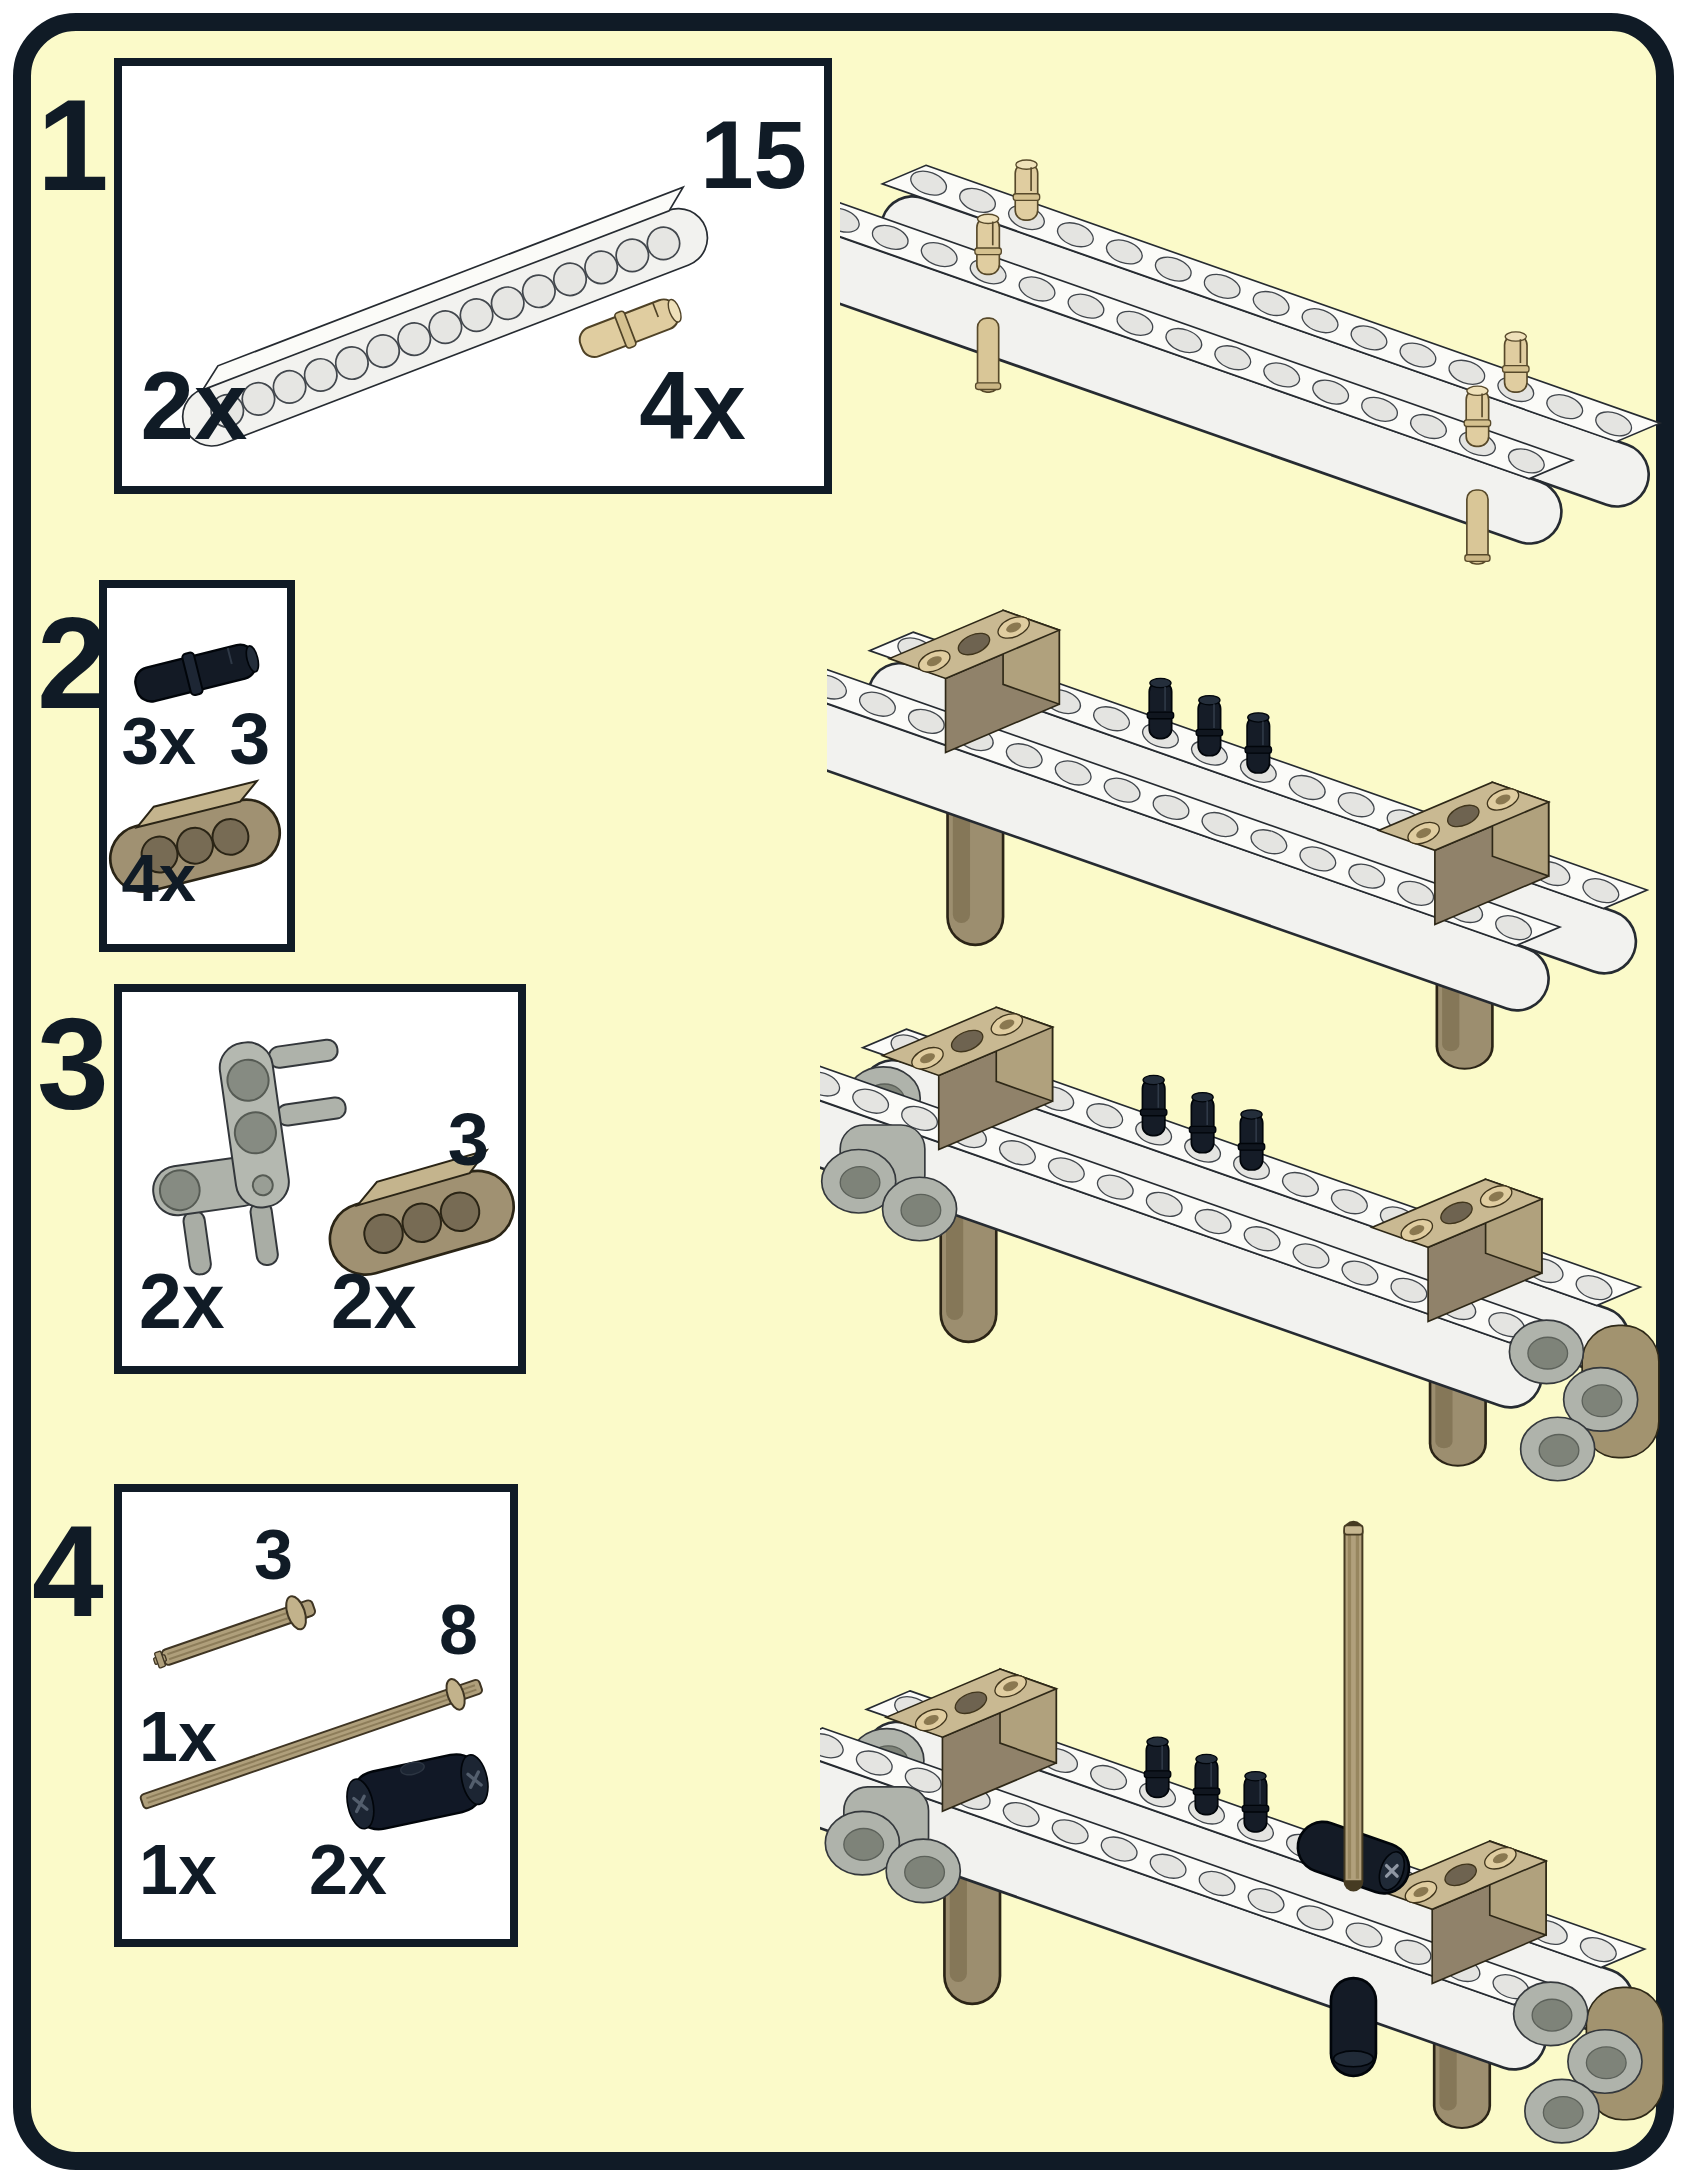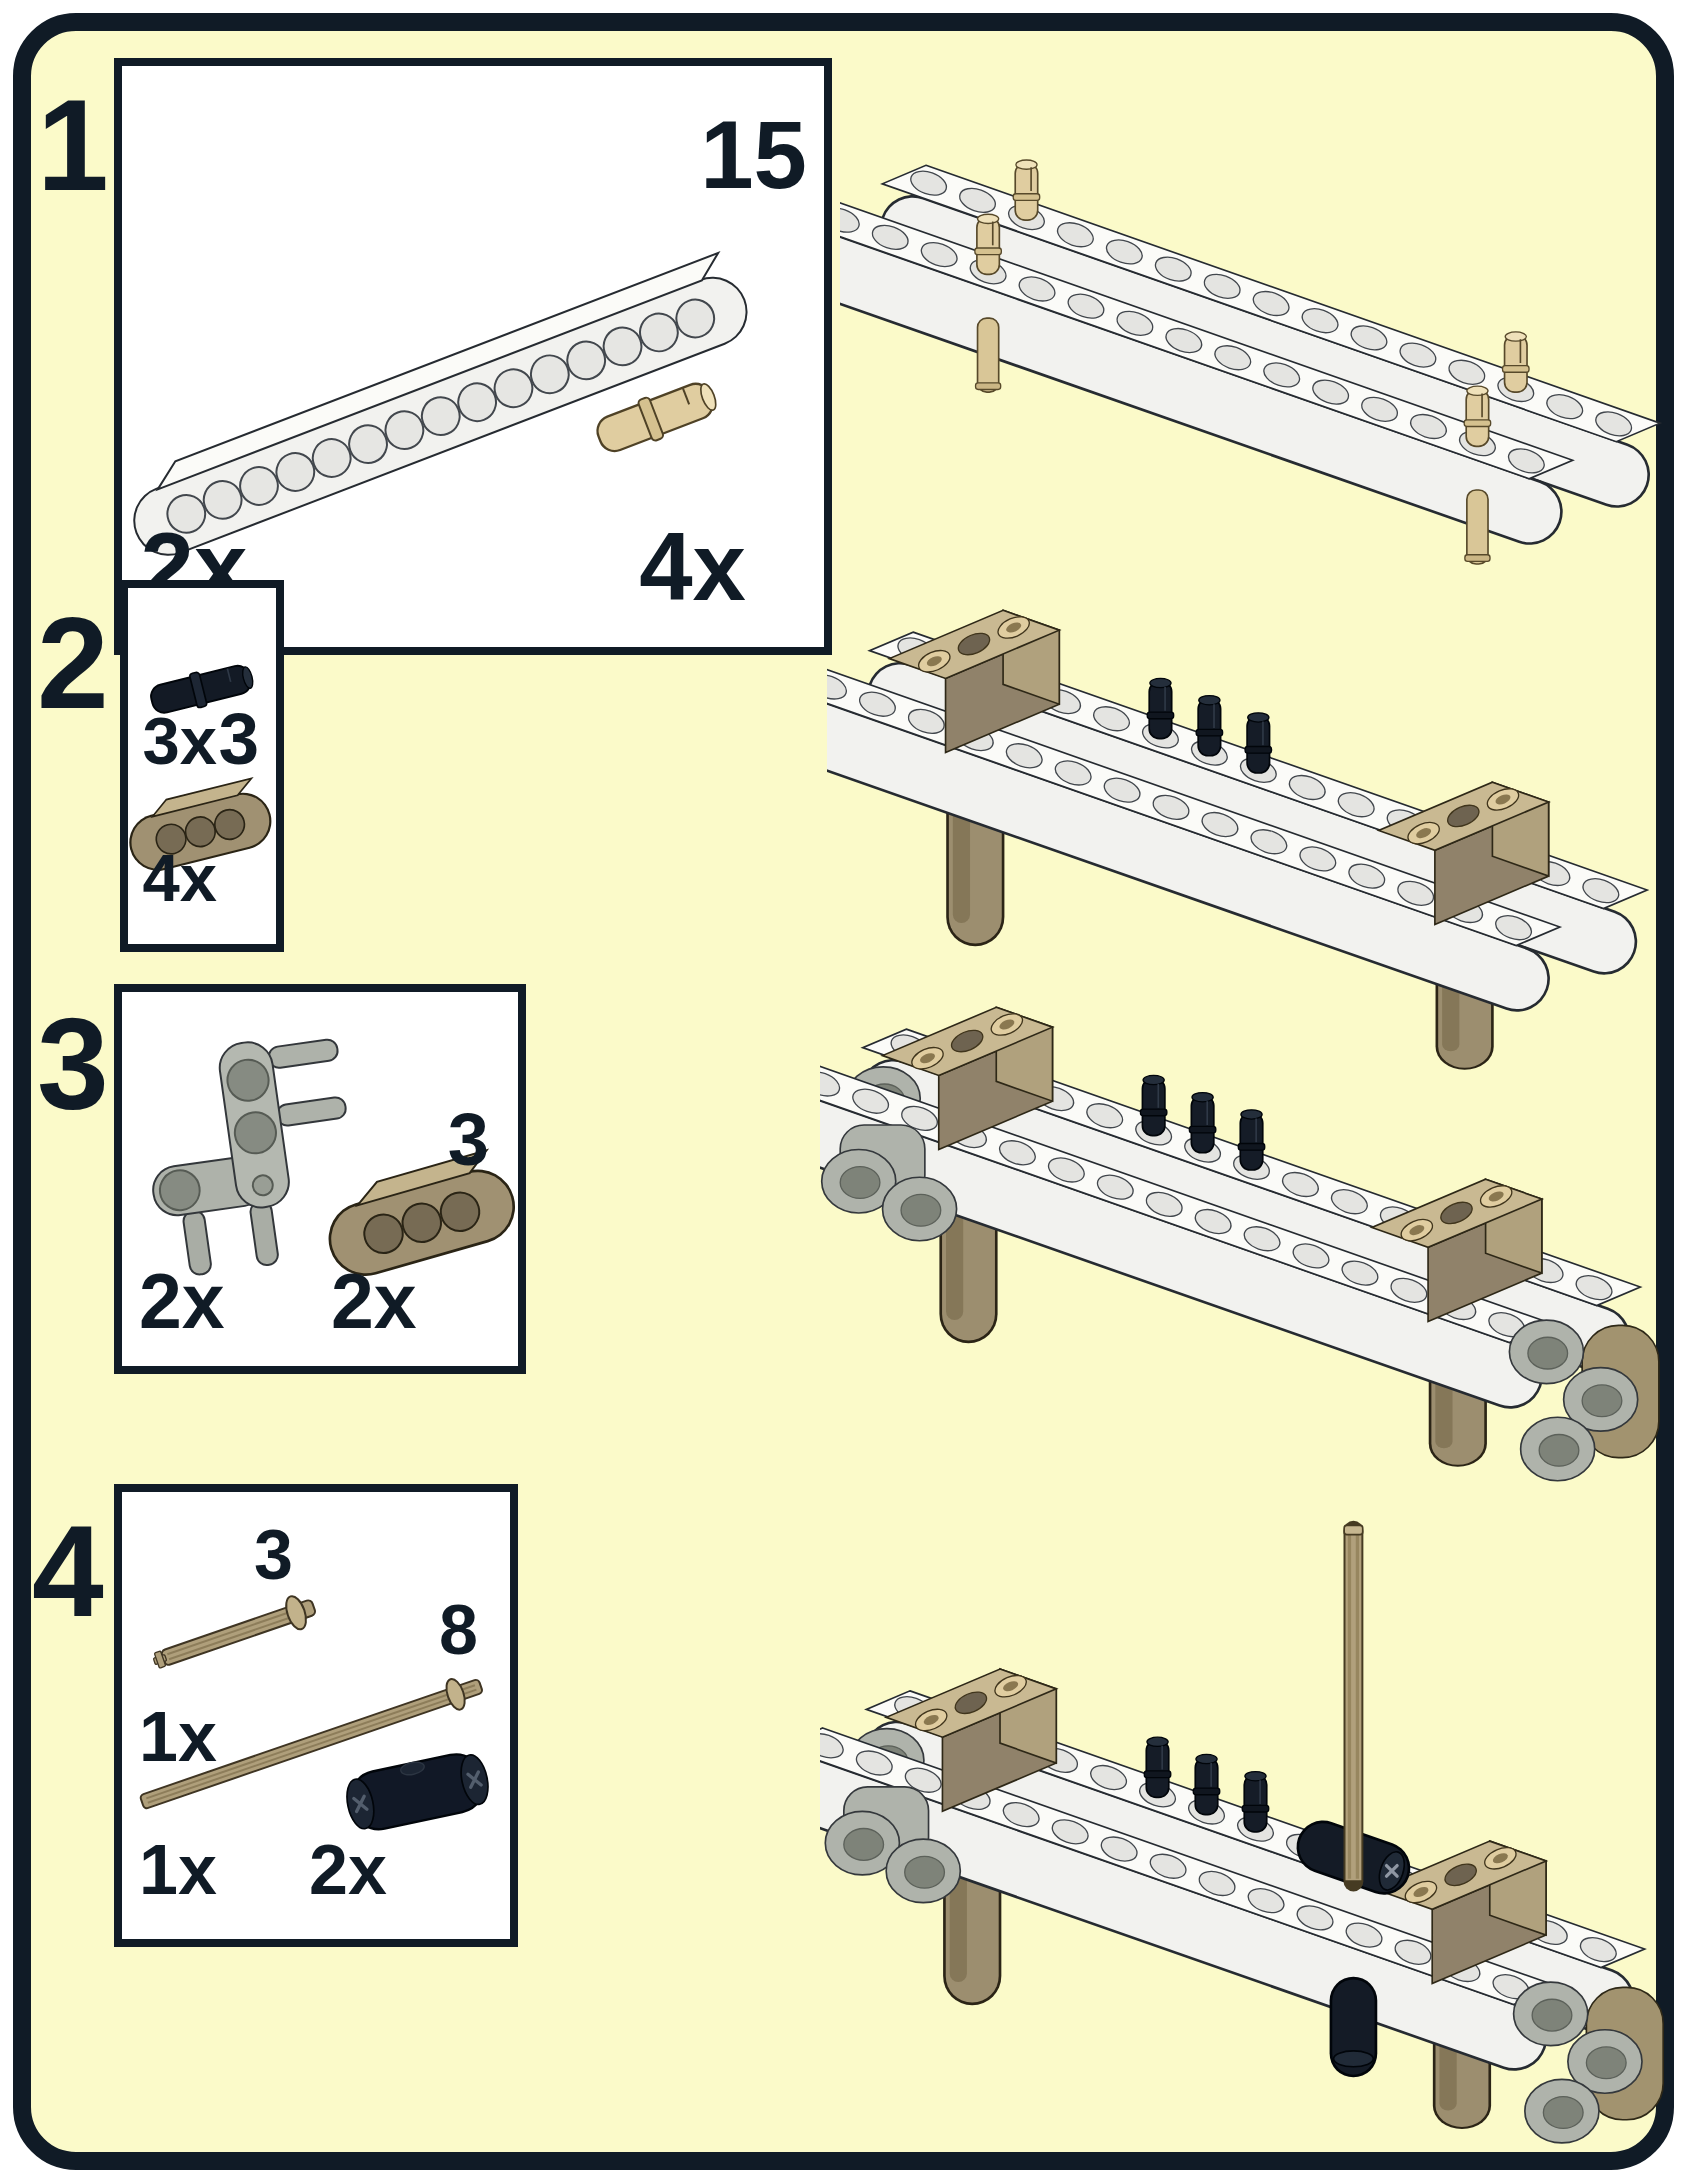--- a/index.html
+++ b/index.html
@@ -97,21 +97,21 @@
       </g>
       <g id="blackconn-down">
         <line x1="0" y1="8" x2="0" y2="88" stroke="#01050a" stroke-width="72" stroke-linecap="round"></line>
         <line x1="0" y1="8" x2="0" y2="88" stroke="#141B26" stroke-width="64" stroke-linecap="round"></line>
         <ellipse cx="0" cy="96" rx="30" ry="12" fill="#202A37" stroke="#01050a" stroke-width="2.5"></ellipse>
       </g>
     </defs>
   </svg>
 
   <div class="step-num" style="left:37px;top:81px">1</div>
-  <div class="pbox" style="left:114px;top:58px;width:718px;height:597px">
+  <div class="pbox" style="left:114px;top:58px;width:718px;height:436px">
     <svg class="art" viewBox="0 0 1060 740">
       <g transform="translate(70,618) rotate(-21)">
         <line x1="0" y1="0" x2="880" y2="0" stroke="#262b31" stroke-width="106" stroke-linecap="round"></line>
         <line x1="0" y1="0" x2="880" y2="0" stroke="#F2F2EF" stroke-width="100" stroke-linecap="round"></line>
         <polygon points="2,-50 882,-50 920,-80 42,-80" fill="#FBFBF8" stroke="#262b31" stroke-width="3"></polygon>
         <circle cx="29" cy="0" r="28.5" fill="#E6E6E3" stroke="#42474d" stroke-width="3"></circle>
         <circle cx="87.8" cy="0" r="28.5" fill="#E6E6E3" stroke="#42474d" stroke-width="3"></circle>
         <circle cx="146.6" cy="0" r="28.5" fill="#E6E6E3" stroke="#42474d" stroke-width="3"></circle>
         <circle cx="205.4" cy="0" r="28.5" fill="#E6E6E3" stroke="#42474d" stroke-width="3"></circle>
         <circle cx="264.2" cy="0" r="28.5" fill="#E6E6E3" stroke="#42474d" stroke-width="3"></circle>
@@ -142,21 +142,21 @@
     <use href="#pin-tan" transform="translate(282,179)"></use>
     <use href="#pin-tan" transform="translate(1022,439)"></use>
     <use href="#beam" transform="translate(-2,156)"></use>
     <use href="#pin-tan" transform="translate(224,261)"></use>
     <use href="#pin-tan" transform="translate(964,521)"></use>
     <use href="#pin-tan-down" transform="translate(224,331)"></use>
     <use href="#pin-tan-down" transform="translate(964,591)"></use>
   </svg>
 
   <div class="step-num" style="left:37px;top:599px">2</div>
-  <div class="pbox" style="left:120px;top:580px;width:164px;height:372px">
+  <div class="pbox" style="left:99px;top:580px;width:196px;height:372px">
     <svg class="art" viewBox="0 0 270 536">
       <g transform="translate(133,128) rotate(-14)">
         <rect x="-92" y="-26" width="184" height="52" rx="22" fill="#131A25" stroke="#01050a" stroke-width="3.5"></rect>
         <ellipse cx="88" cy="0" rx="8" ry="20" fill="#242E3B" stroke="#01050a" stroke-width="2.5"></ellipse>
         <rect x="-14" y="-32" width="18" height="64" rx="6" fill="#1D2634" stroke="#01050a" stroke-width="3"></rect>
         <line x1="56" y1="-25" x2="56" y2="0" stroke="#2F3947" stroke-width="3"></line>
       </g>
       <g transform="translate(132,388) rotate(-14)">
         <line x1="-80" y1="0" x2="80" y2="0" stroke="#2a2415" stroke-width="104" stroke-linecap="round"></line>
         <line x1="-80" y1="0" x2="80" y2="0" stroke="#A09172" stroke-width="96" stroke-linecap="round"></line>

